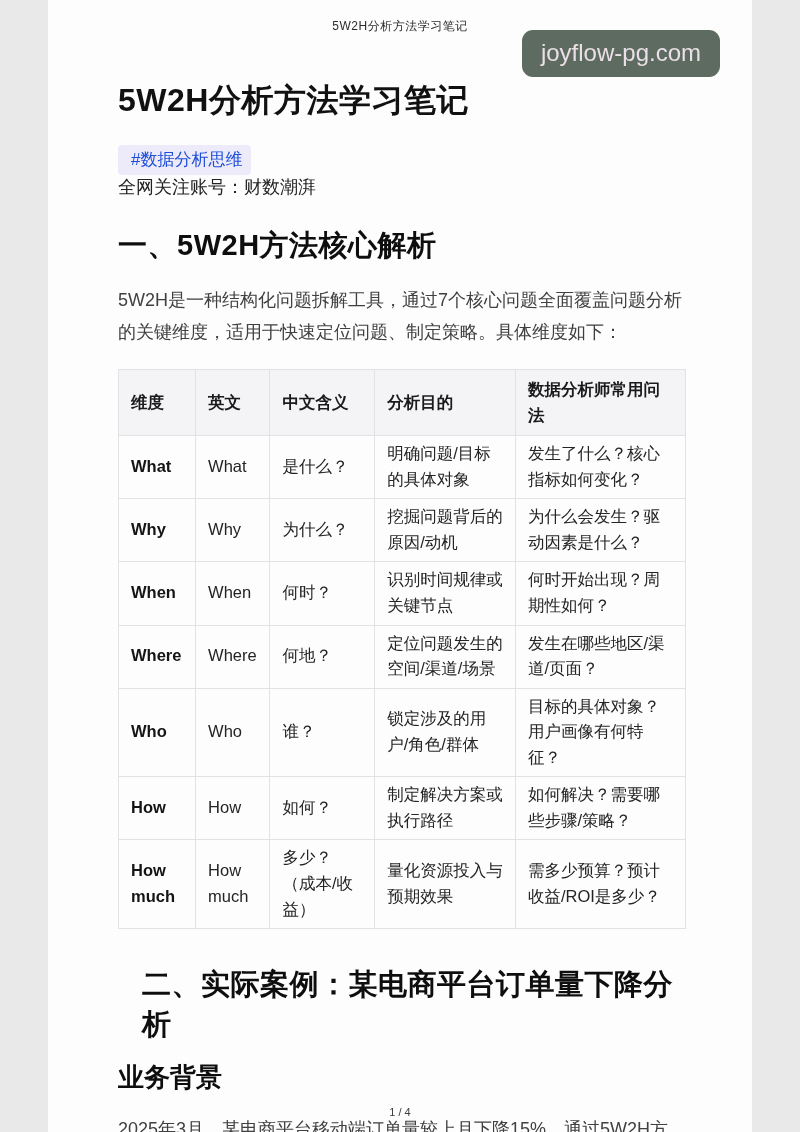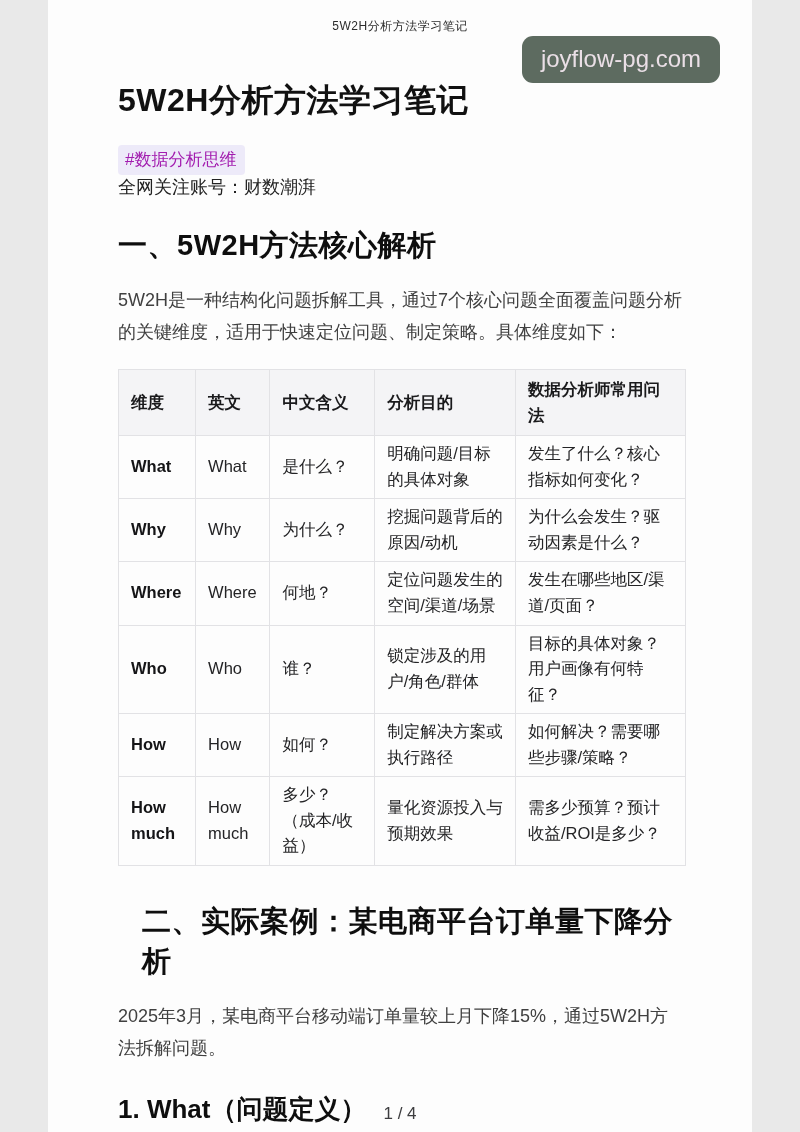--- a/index.html
+++ b/index.html
@@ -16,21 +16,21 @@
   }
   .doc-header {
     padding-top: 18px;
     text-align: center;
     font-size: 12px;
     color: #2b2b2b;
     letter-spacing: 0.5px;
   }
   .watermark-badge {
     position: absolute;
-    top: 36px;
+    top: 30px;
     right: 32px;
     background: #5d6b60;
     color: #eadfe6;
     font-size: 24px;
     line-height: 1;
     padding: 11px 19px 12px 19px;
     border-radius: 11px;
   }
   .content {
     padding: 0 66px 0 70px;
@@ -39,23 +39,23 @@
     margin-top: 44px;
     font-size: 32px;
     font-weight: bold;
     color: #111;
     letter-spacing: 0.5px;
   }
   .tag {
     display: inline-block;
     margin-top: 22px;
     background: #edeaf9;
-    color: #a21caf;
+    color: #1d4ed8;
     font-size: 17px;
-    padding: 3px 9px 4px 7px;
+    padding: 3px 9px 4px 13px;
     border-radius: 4px;
   }
   .follow-line {
     font-size: 18px;
     color: #222;
   }
   .h2 {
     margin-top: 27px;
     font-size: 29px;
     font-weight: bold;
@@ -95,24 +95,24 @@
   .h3 {
     margin-top: 15px;
     font-size: 26px;
     font-weight: bold;
     color: #0e0e0e;
   }
   .h3-what { margin-top: 28px; }
   .page-footer {
     position: absolute;
     left: 0;
-    bottom: 8px;
+    bottom: 14px;
     width: 100%;
     text-align: center;
-    font-size: 17px;
+    font-size: 11px;
     color: #3d3d3f;
   }
 </style>
 </head>
 <body>
 
 <div class="page">
 
   <div class="doc-header">5W2H分析方法学习笔记</div>
 
@@ -156,20 +156,27 @@
           <td>发生了什么？核心指标如何变化？</td>
         </tr>
         <tr>
           <td class="t-dim">Why</td>
           <td>Why</td>
           <td>为什么？</td>
           <td>挖掘问题背后的原因/动机</td>
           <td>为什么会发生？驱动因素是什么？</td>
         </tr>
         <tr>
+          <td class="t-dim">When</td>
+          <td>When</td>
+          <td>何时？</td>
+          <td>识别时间规律或关键节点</td>
+          <td>何时开始出现？周期性如何？</td>
+        </tr>
+        <tr>
           <td class="t-dim">Where</td>
           <td>Where</td>
           <td>何地？</td>
           <td>定位问题发生的空间/渠道/场景</td>
           <td>发生在哪些地区/渠道/页面？</td>
         </tr>
         <tr>
           <td class="t-dim">Who</td>
           <td>Who</td>
           <td>谁？</td>
@@ -188,20 +195,21 @@
           <td>How much</td>
           <td>多少？（成本/收益）</td>
           <td>量化资源投入与预期效果</td>
           <td>需多少预算？预计收益/ROI是多少？</td>
         </tr>
       </tbody>
     </table>
 
     <div class="h2 h2-case">二、实际案例：某电商平台订单量下降分析</div>
 
+    <div class="h3">业务背景</div>
 
     <div class="para">2025年3月，某电商平台移动端订单量较上月下降15%，通过5W2H方法拆解问题。</div>
 
     <div class="h3 h3-what">1. What（问题定义）</div>
 
     
 
   </div>
 
   <div class="page-footer">1 / 4</div>

